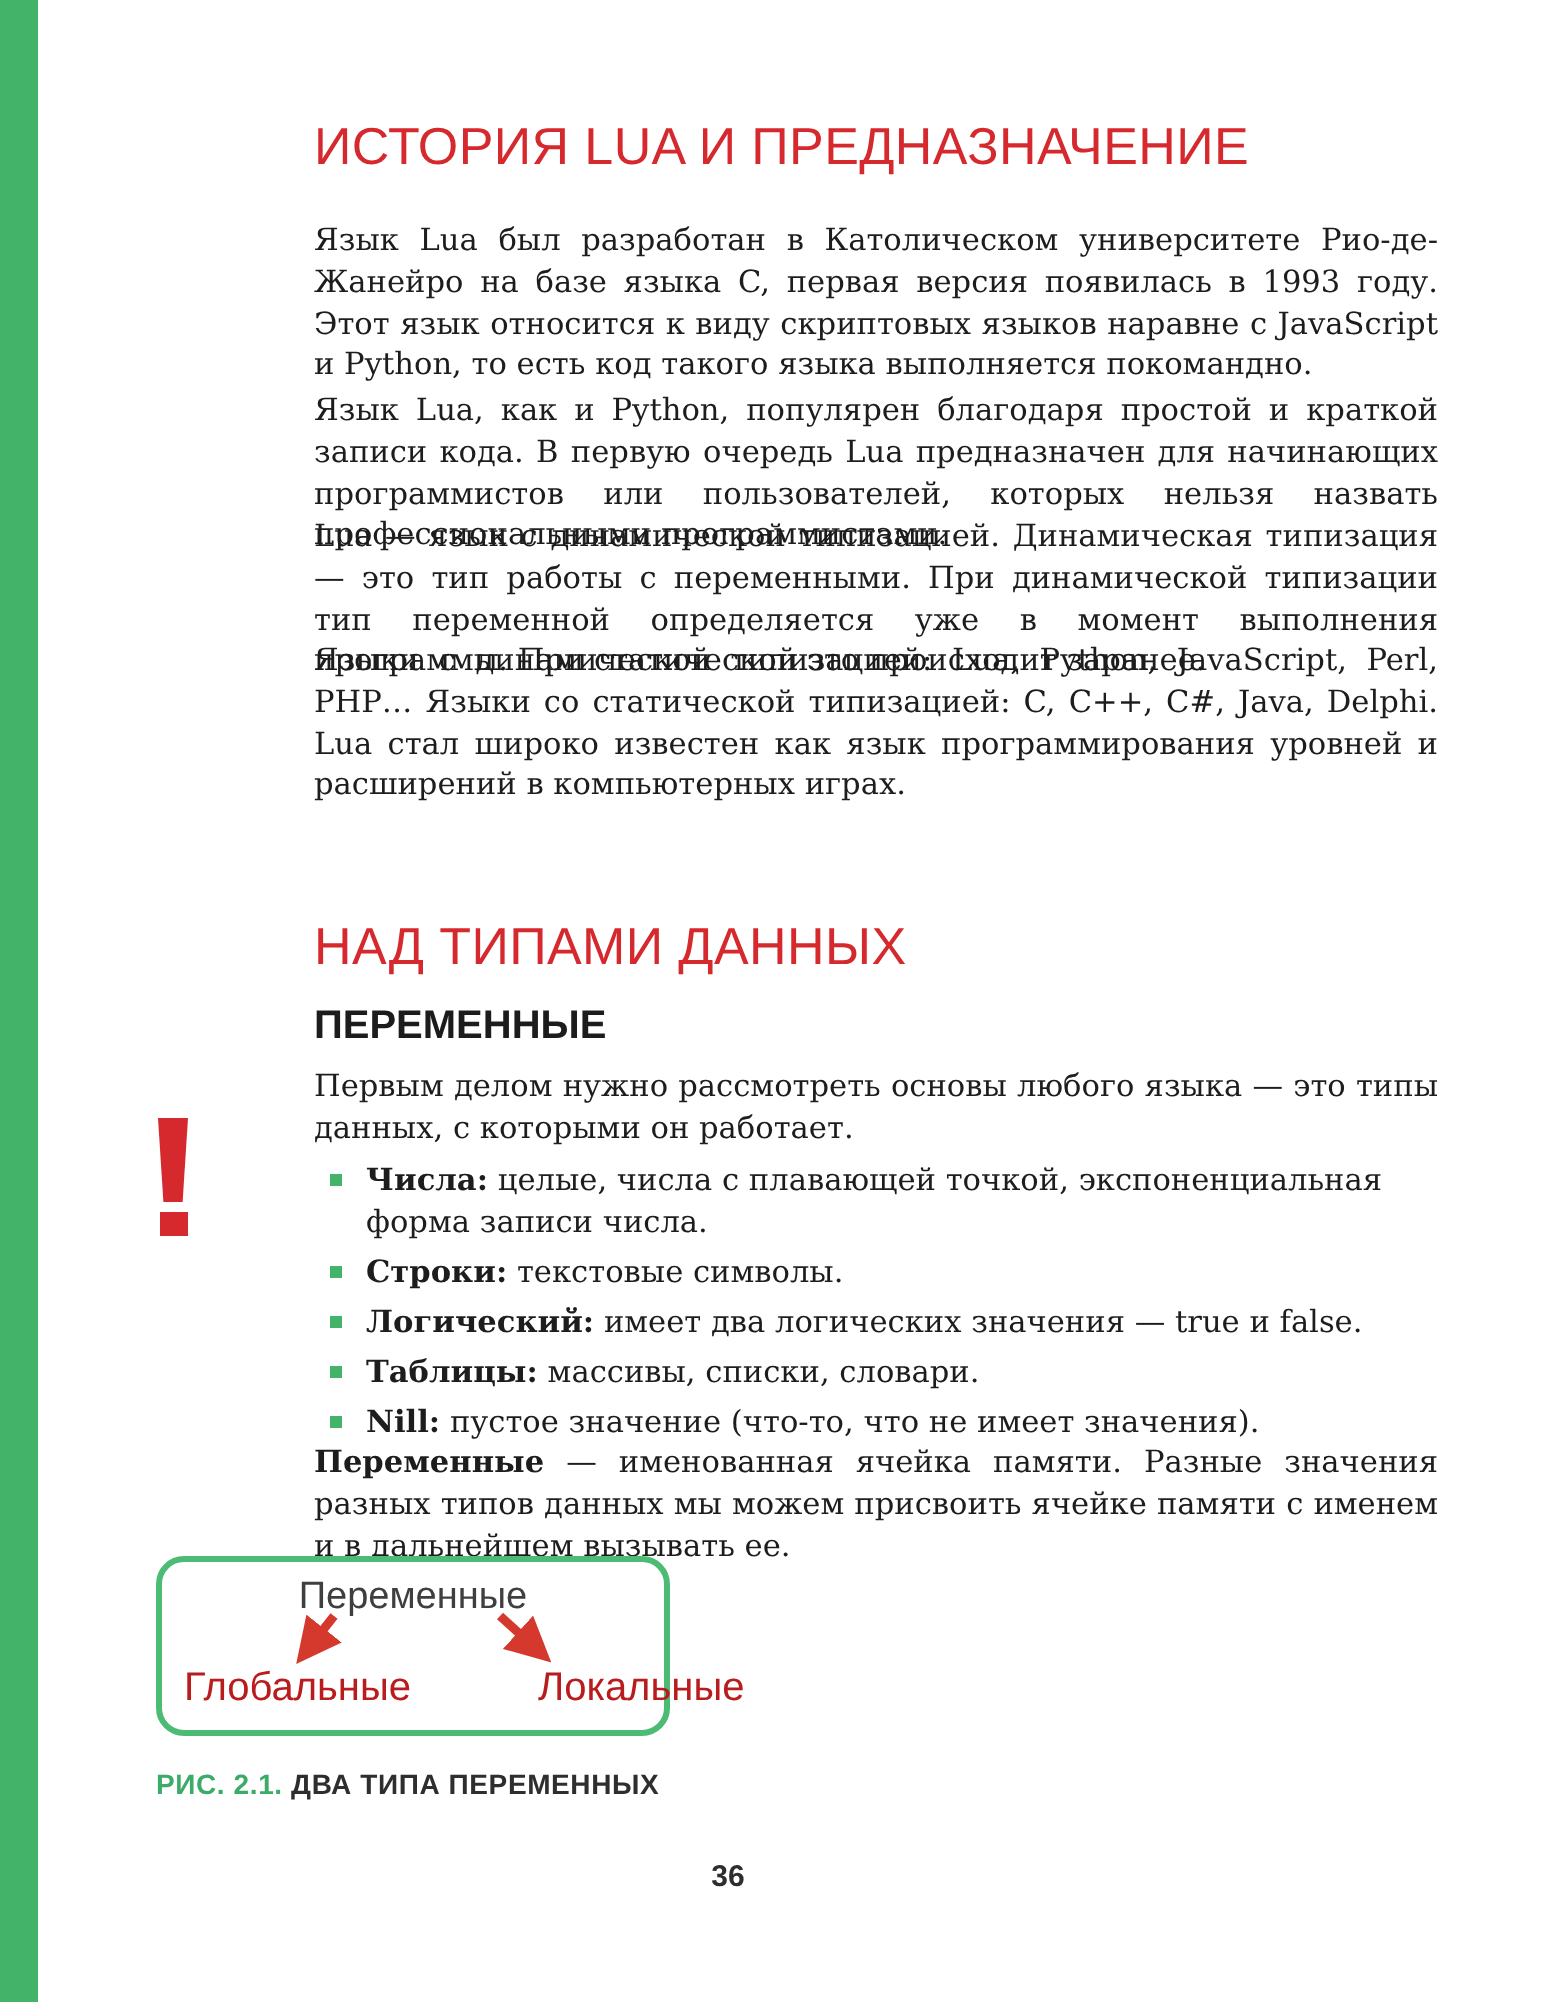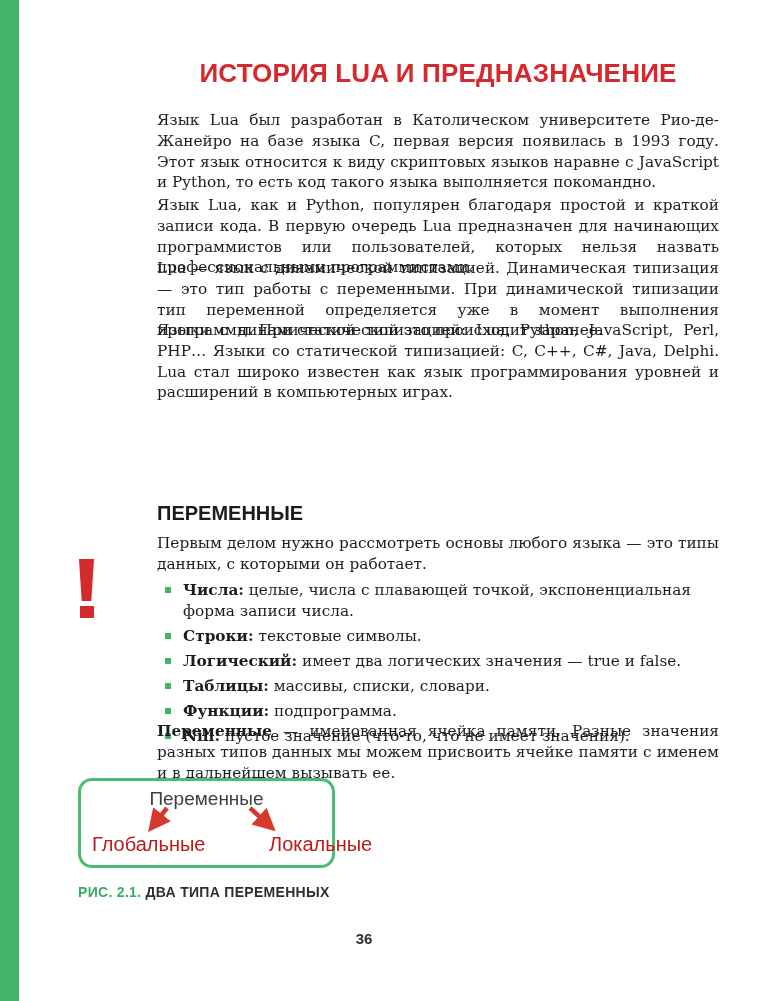--- a/index.html
+++ b/index.html
@@ -14,26 +14,25 @@
   .green-bar {
     position: absolute; left: 0; top: 0;
     width: 19px; height: 1001px;
     background: #42b368;
   }
   .abs { position: absolute; left: 157px; width: 562px; }
 
   .h1-red {
     margin: 0;
     font-family: "Liberation Sans", sans-serif;
-    font-weight: bold;
+    font-weight: normal;
     font-size: 26px;
     line-height: 32px;
     letter-spacing: 0.2px;
     color: #d5292e;
-    text-align: center;
   }
   .body-p {
     margin: 0;
     font-size: 15.3px;
     line-height: 20.8px;
     text-align: justify;
     color: #1d1d1d;
   }
   .h2-black {
     margin: 0;
@@ -120,21 +119,21 @@
 <h1 class="h1-red abs" style="top:57px">ИСТОРИЯ LUA И ПРЕДНАЗНАЧЕНИЕ</h1>
 
 <p class="body-p abs" style="top:110px">Язык Lua был разработан в Католическом университете Рио-де-Жанейро на базе языка C, первая версия появилась в 1993 году. Этот язык относится к виду скриптовых языков наравне с JavaScript и Python, то есть код такого языка выполняется покомандно.</p>
 
 <p class="body-p abs" style="top:195px">Язык Lua, как и Python, популярен благодаря простой и краткой записи кода. В первую очередь Lua предназначен для начинающих программистов или пользователей, которых нельзя назвать профессиональными программистами.</p>
 
 <p class="body-p abs" style="top:258px">Lua — язык с динамической типизацией. Динамическая типизация — это тип работы с переменными. При динамической типизации тип переменной определяется уже в момент выполнения программы. При статической это происходит заранее.</p>
 
 <p class="body-p abs" style="top:320px">Языки с динамической типизацией: Lua, Python, JavaScript, Perl, PHP… Языки со статической типизацией: C, C++, C#, Java, Delphi. Lua стал широко известен как язык программирования уровней и расширений в компьютерных играх.</p>
 
-<h1 class="h1-red abs" style="top:424px; line-height:33px"><br></h1>
+<h1 class="h1-red abs" style="top:424px; line-height:33px"><br><span>НАД ТИПАМИ ДАННЫХ</span></h1>
 
 <h2 class="h2-black abs" style="top:501px">ПЕРЕМЕННЫЕ</h2>
 
 <p class="body-p abs" style="top:533px">Первым делом нужно рассмотреть основы любого языка — это типы данных, с которыми он работает.</p>
 
 <div class="excl">
   <div class="excl-bar"></div>
   <div class="excl-dot"></div>
 </div>
 
@@ -143,23 +142,20 @@
     <span class="bullet"></span><span class="term">Числа:</span> <span>целые, числа с плавающей точкой, экспоненциальная форма записи числа.</span>
   </li>
   <li>
     <span class="bullet"></span><span class="term">Строки:</span> <span>текстовые символы.</span>
   </li>
   <li>
     <span class="bullet"></span><span class="term">Логический:</span> <span>имеет два логических значения — true и false.</span>
   </li>
   <li>
     <span class="bullet"></span><span class="term">Таблицы:</span> <span>массивы, списки, словари.</span>
-  </li>
-  <li>
-    <span class="bullet"></span><span class="term">Функции:</span> <span>подпрограмма.</span>
   </li>
   <li>
     <span class="bullet"></span><span class="term">Nill:</span> <span>пустое значение (что-то, что не имеет значения).</span>
   </li>
 </ul>
 
 <p class="body-p abs" style="top:721px"><span class="term">Переменные</span> <span>— именованная ячейка памяти. Разные значения разных типов данных мы можем присвоить ячейке памяти с именем и в дальнейшем вызывать ее.</span></p>
 
 <div class="figure-box">
   <svg class="figure-arrows" viewBox="0 0 251 84" xmlns="http://www.w3.org/2000/svg">

